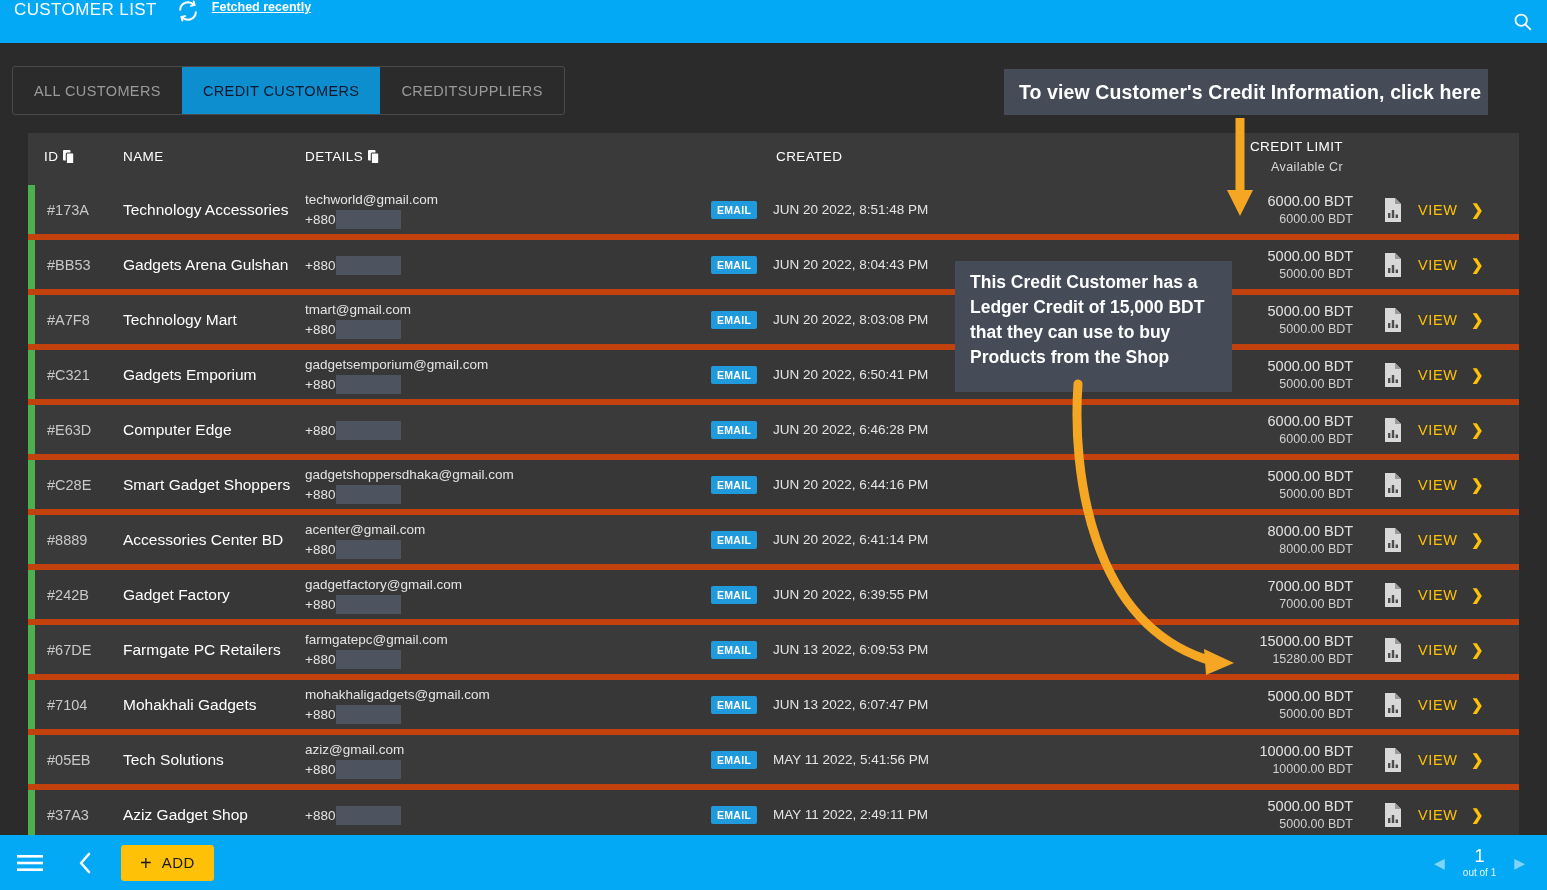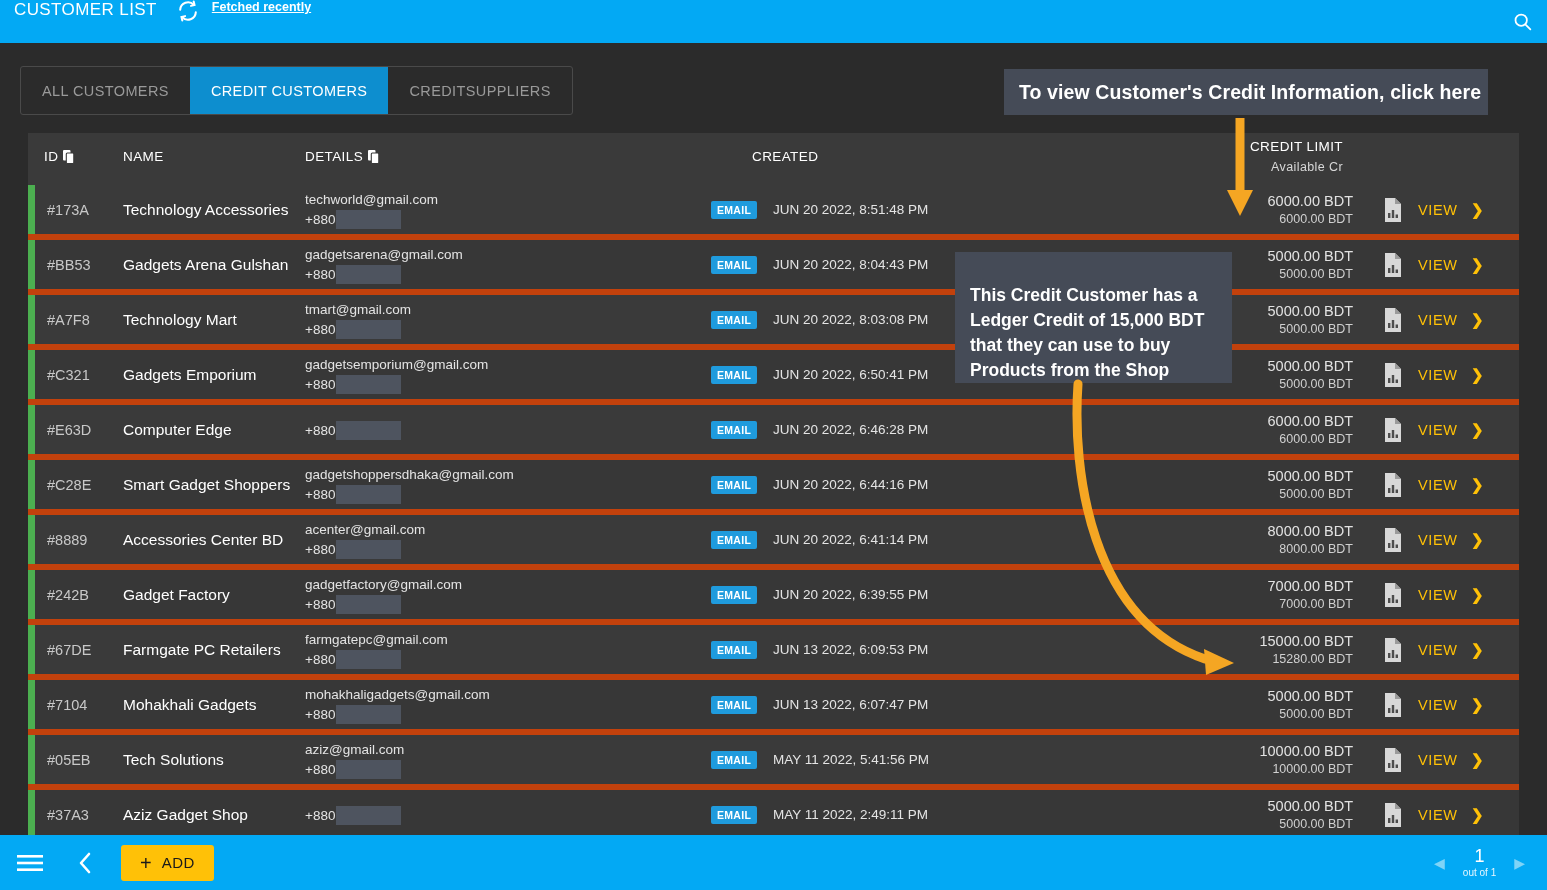--- a/index.html
+++ b/index.html
@@ -28,30 +28,30 @@
   .fetched {
     margin-left: 13px; color: #ffffff; font-size: 12.5px; font-weight: bold; text-decoration: underline;
   }
   .topbar-spacer { flex: 1; }
   .search-btn {
     width: 50px; height: 43px; display: flex; align-items: center; justify-content: center;
   }
 
   
   .tabs-wrap {
-    position: absolute; left: 20px; top: 66px;
+    position: absolute; left: 12px; top: 66px;
     border: 1px solid #4a4a4a; border-radius: 3px; overflow: hidden;
     display: flex; height: 49px;
   }
   .tab {
     display: flex; align-items: center; justify-content: center;
     padding: 0 21px; font-size: 14.5px; color: #9a9a9a; letter-spacing: .4px;
     background: transparent; white-space: nowrap;
   }
-  .tab.active { background: #0d8ecf; color: #ffffff; }
+  .tab.active { background: #0d8ecf; color: #0f172a; }
 
   
   .callout-top {
     position: absolute; left: 1004px; top: 69px; width: 484px; height: 46px;
     background: #454b57; display: flex; align-items: center;
   }
   .callout-top span {
     color: #ffffff; font-size: 19.5px; font-weight: bold; margin-left: 15px;
     letter-spacing: .1px;
   }
@@ -64,21 +64,21 @@
   .thead {
     height: 52px; position: relative; background: #3a3a3a;
   }
   .th {
     position: absolute; color: #ffffff; font-size: 13.5px; letter-spacing: .4px;
     display: flex; align-items: center; gap: 5px;
   }
   .th-id      { left: 16px;  top: 16px; }
   .th-name    { left: 95px;  top: 16px; }
   .th-details { left: 277px; top: 16px; }
-  .th-created { left: 724px; top: 16px; }
+  .th-created { left: 748px; top: 16px; }
   .th-credit  { left: 1185px; top: 6px; width: 130px; justify-content: flex-end; }
   .th-avail   { left: 1185px; top: 27px; width: 130px; justify-content: flex-end;
                 font-size: 12.5px; color: #d8d8d8; }
 
   .copy-icon { display: inline-flex; }
 
   .rows { position: relative; }
   .row {
     position: relative; height: 55px; display: flex; align-items: center;
     border-bottom: 6px solid #c2410c;
@@ -127,22 +127,22 @@
   .c-view {
     position: absolute; left: 1390px; color: #ffc107; font-size: 14.5px;
     letter-spacing: .6px;
   }
   .c-chev {
     position: absolute; left: 1443px; color: #ffc107; font-size: 15px; font-weight: bold;
   }
 
   
   .callout-mid {
-    position: absolute; left: 955px; top: 252px; width: 277px; height: 131px;
-    background: #454b57; padding: 31px 14px 0 15px;
+    position: absolute; left: 955px; top: 261px; width: 277px; height: 131px;
+    background: #454b57; padding: 9px 14px 0 15px;
   }
   .callout-mid span {
     color: #ffffff; font-size: 17.5px; font-weight: bold; line-height: 25px;
     display: block;
   }
 
   
   .arrow-svg { position: absolute; left: 0; top: 0; pointer-events: none; }
 
   
@@ -253,21 +253,20 @@
             </svg>
           </div>
           <div class="c-view">VIEW</div>
           <div class="c-chev">❯</div>
         </div>
         <div class="row">
           <div class="row-accent"></div>
           <div class="c-id">#BB53</div>
           <div class="c-name">Gadgets Arena Gulshan</div>
           <div class="c-details">
-            <div class="c-email">gadgetsarena@gmail.com</div>
             <div class="c-phone">
               <span class="pfx">+880</span>
               <span class="redact"></span>
             </div>
           </div>
           <div class="badge-email">EMAIL</div>
           <div class="c-created">JUN 20 2022, 8:04:43 PM</div>
           <div class="c-credit">
             <div class="credit-limit">5000.00 BDT</div>
             <div class="credit-avail">5000.00 BDT</div>

